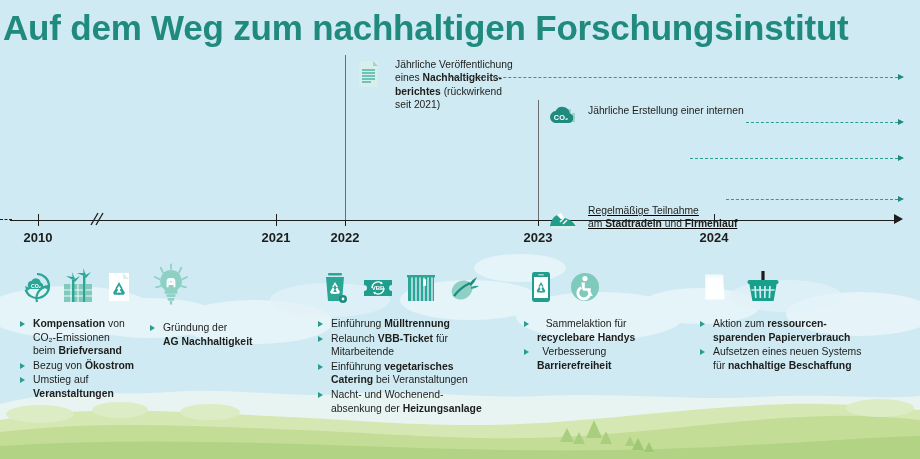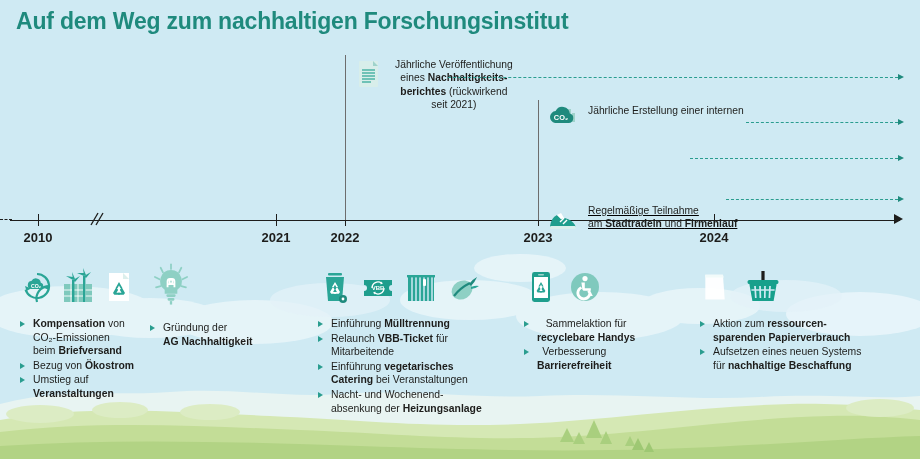--- a/index.html
+++ b/index.html
@@ -9,22 +9,22 @@
     background:#cfeaf3;
     overflow:hidden;
   }
   #stage{position:relative;width:920px;height:459px;overflow:hidden;background:#cfeaf3;}
 
   
   .bg-layer{position:absolute;left:0;top:0;width:920px;height:459px;pointer-events:none;}
 
   
   .title{
-    position:absolute;left:16px;top:8px;
-    font-size:23px;font-weight:bold;color:#1f8a7d;
+    position:absolute;left:3px;top:8px;
+    font-size:35px;font-weight:bold;color:#1f8a7d;
     letter-spacing:-0.2px;white-space:nowrap;
   }
 
   
   .axis-line{position:absolute;left:10px;top:220px;width:890px;height:0;border-top:1.4px solid #1d1d1b;}
   .axis-arrow{position:absolute;left:894px;top:214px;width:0;height:0;
     border-left:9px solid #1d1d1b;border-top:5px solid transparent;border-bottom:5px solid transparent;}
   .axis-dash-left{position:absolute;left:0px;top:219px;width:12px;height:0;border-top:1.4px dashed #1d1d1b;}
   .tick{position:absolute;top:214px;width:0;height:12px;border-left:1.2px solid #1d1d1b;}
   .yearlabel{position:absolute;top:230px;font-size:13px;font-weight:bold;color:#1d1d1b;transform:translateX(-50%);}
@@ -122,21 +122,21 @@
       <div class="yearlabel" style="left: 345px;">2022</div>
       <div class="tick" style="left: 538px;"></div>
       <div class="yearlabel" style="left: 538px;">2023</div>
       <div class="tick" style="left: 714px;"></div>
       <div class="yearlabel" style="left: 714px;">2024</div>
     </div>
 
   <div class="stem" style="left:345px;top:55px;height:165px;"></div>
   <div class="stem" style="left:538px;top:100px;height:120px;"></div>
 
-  <div class="callout" style="left:352px;top:58px;text-align:center;">
+  <div class="callout" style="left:352px;top:58px;">
     <svg class="ico" viewBox="0 0 34 34">
       <rect x="7" y="3" width="19" height="26" rx="1" fill="#d8eeea"></rect>
       <path d="M21,3 l5,5 h-5 z" fill="#9fd3cb"></path>
       <g stroke="#4cb3a4" stroke-width="1.5">
         <line x1="10" y1="12" x2="23" y2="12"></line>
           <line x1="10" y1="15" x2="23" y2="15"></line>
         <line x1="10" y1="18" x2="23" y2="18"></line>
           <line x1="10" y1="21" x2="23" y2="21"></line>
         <line x1="10" y1="24" x2="19" y2="24"></line>
       </g>

